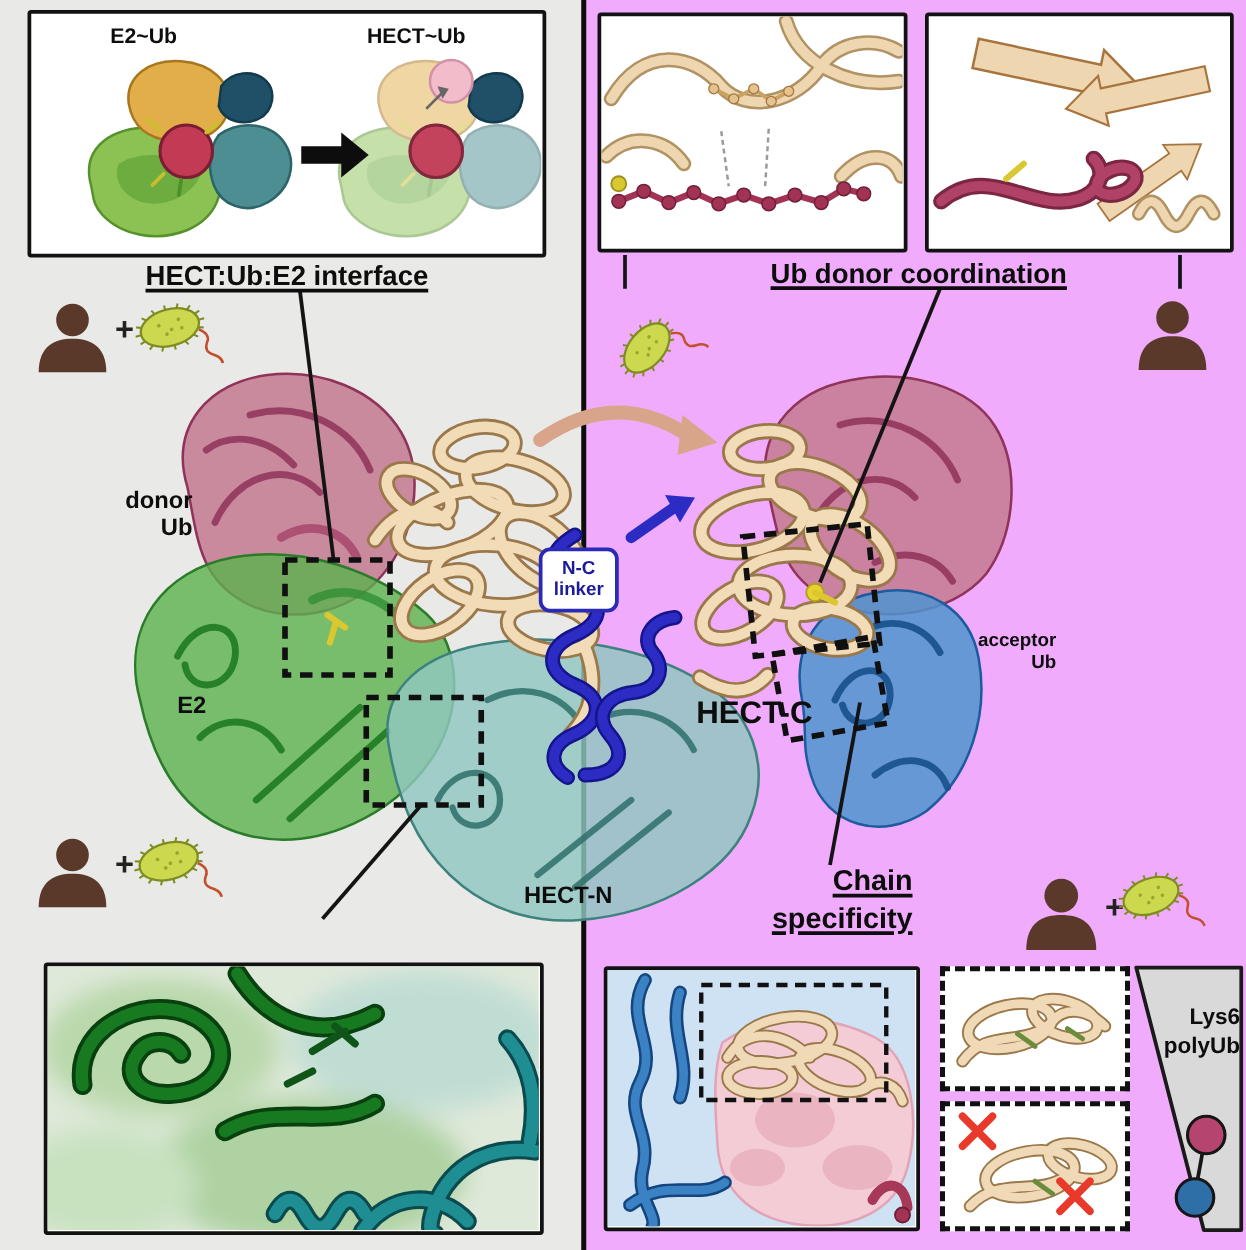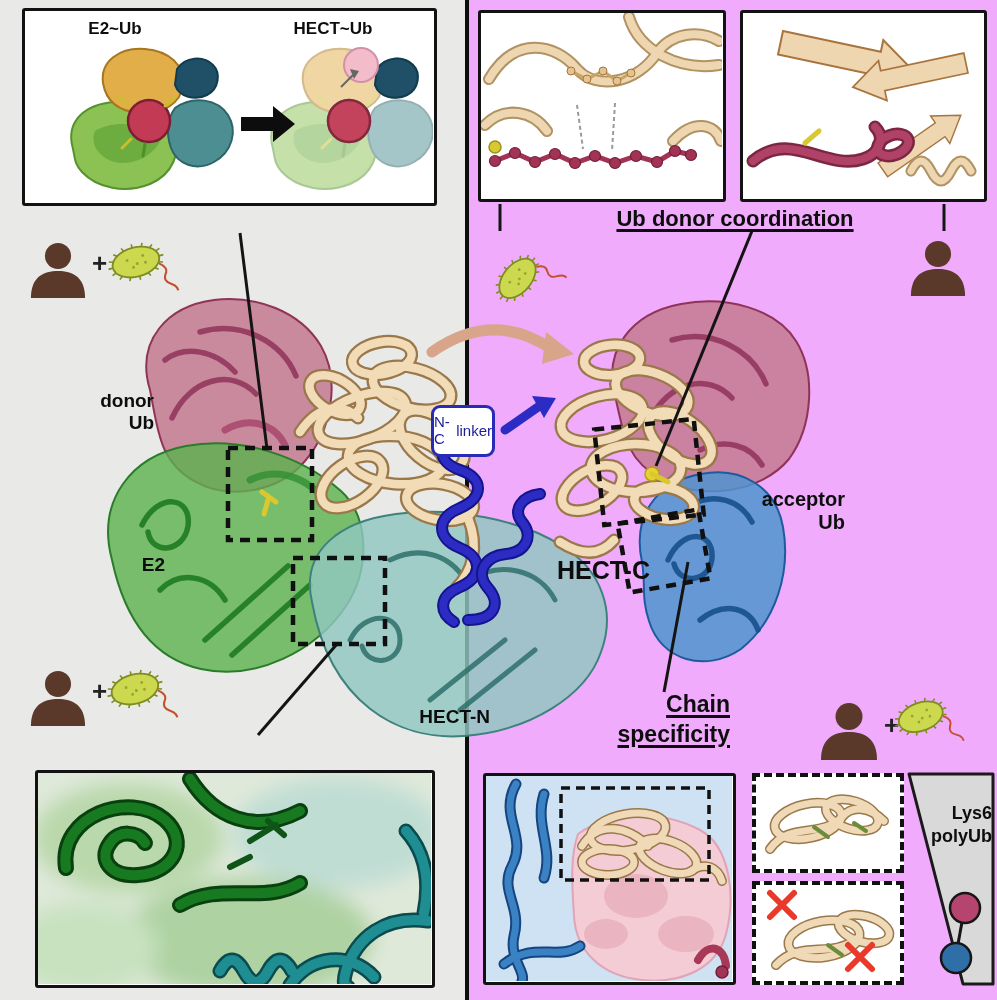--- a/index.html
+++ b/index.html
@@ -7,23 +7,23 @@
   body{font-family:"Liberation Sans",sans-serif;color:#0d0d0d}
   .canvas{position:relative;width:997px;height:1000px;background:#f0abfc;overflow:hidden}
   .abs{position:absolute}
   .left-bg{position:absolute;left:0;top:0;width:468px;height:1000px;background:#e9e9e7}
   .divider{position:absolute;left:465px;top:0;width:4px;height:1000px;background:#0d0d0d}
   .inset{position:absolute;background:#fff;border:3.5px solid #121212;border-radius:3px;overflow:hidden}
   .title{position:absolute;font-weight:700;color:#0d0d0d;text-align:center;
          text-decoration:underline;text-decoration-thickness:2.5px;text-underline-offset:3px}
   .slabel{position:absolute;font-weight:700;color:#0d0d0d;text-align:right;line-height:1.15}
   .plus{position:absolute;font-weight:700;font-size:26px;color:#222}
-  .nc-box{position:absolute;left:431px;top:405px;width:64px;height:52px;background:#fff;
-          border:3px solid #2a2ab8;border-radius:9px;display:flex;flex-direction:row;
-          align-items:center;justify-content:center;font-weight:400;font-size:15px;
+  .nc-box{position:absolute;left:431px;top:438px;width:64px;height:52px;background:#fff;
+          border:3px solid #2a2ab8;border-radius:9px;display:flex;flex-direction:column;
+          align-items:center;justify-content:center;font-weight:700;font-size:15px;
           color:#1b1b9c;line-height:1.12}
   .dashed-box{position:absolute;border:4px dashed #111;background:#fff;overflow:hidden}
   .inset-label{position:absolute;font-weight:700;font-size:17px;color:#0d0d0d;text-align:center}
   svg{display:block}
 </style>
 </head>
 <body>
 
 <div class="canvas">
 
@@ -170,20 +170,21 @@
       <circle cx="324" cy="110" r="21" fill="#c23a54" stroke="#7c1e33" stroke-width="2.5" opacity=".9"></circle>
       <circle cx="336" cy="54" r="17" fill="#f2bcca" stroke="#d291a8" stroke-width="2"></circle>
       <line x1="316" y1="76" x2="328" y2="64" stroke="#666" stroke-width="2"></line>
       <polygon points="325,58 334,60 329,68" fill="#666"></polygon>
       <polygon points="216,106 248,106 248,95 270,113 248,131 248,120 216,120" fill="#0d0d0d"></polygon>
     </svg>
     <div class="inset-label" style="left:30px;top:8px;width:120px">E2~Ub</div>
     <div class="inset-label" style="left:238px;top:8px;width:140px">HECT~Ub</div>
   </div>
 
+  <div class="title" style="left:22px;top:208px;width:415px;font-size:22px">HECT:Ub:E2 interface</div>
 
   <svg class="abs" style="left:28px;top:240px" width="60" height="58" viewBox="0 0 60 60">
       <use href="#person-def" fill="#5a392b"></use>
     </svg>
   <span class="plus" style="left:92px;top:248px">+</span>
   <svg class="abs" style="left:105px;top:235px;transform:rotate(-15deg)" width="74" height="64" viewBox="0 0 80 70">
       <use href="#bact-def"></use>
     </svg>
 
   <svg class="abs" style="left:28px;top:668px" width="60" height="58" viewBox="0 0 60 60">
@@ -198,21 +199,21 @@
     <span style="display:block">donor</span>
     <span style="display:block">Ub</span>
   </div>
   <div class="slabel" style="left:95px;top:554px;width:70px;font-size:19px">E2</div>
   <div class="nc-box">
     <span>N-C</span>
     <span>linker</span>
   </div>
   <div class="slabel" style="left:380px;top:706px;width:110px;font-size:19px">HECT-N</div>
   <div class="slabel" style="left:540px;top:556px;width:110px;font-size:25px">HECT-C</div>
-  <div class="slabel" style="left:745px;top:488px;width:100px;font-size:20px">
+  <div class="slabel" style="left:745px;top:504px;width:100px;font-size:15px">
     <span style="display:block">acceptor</span>
     <span style="display:block">Ub</span>
   </div>
 
   <div class="inset" style="left:35px;top:770px;width:400px;height:218px">
     <svg width="393" height="211" viewBox="0 0 393 211">
       <defs>
         <filter id="blurL">
             <feGaussianBlur stdDeviation="10"></feGaussianBlur>
           </filter>

